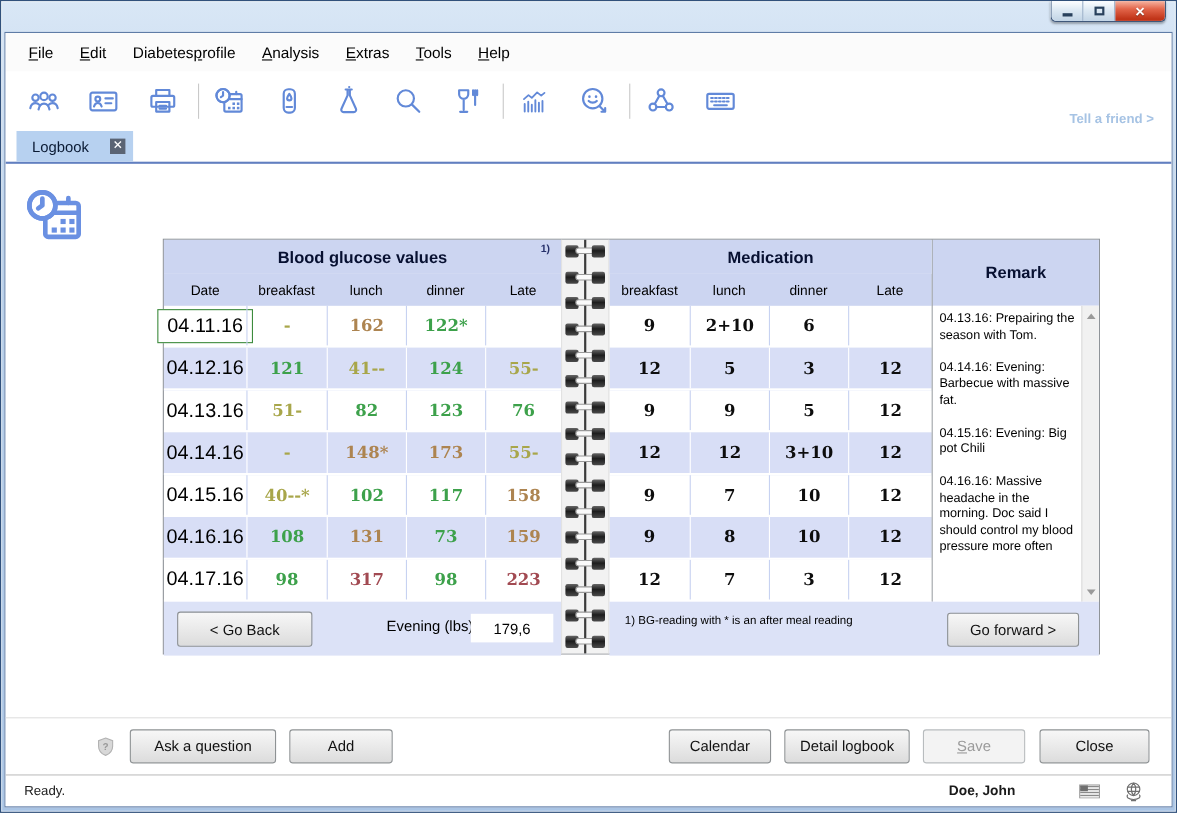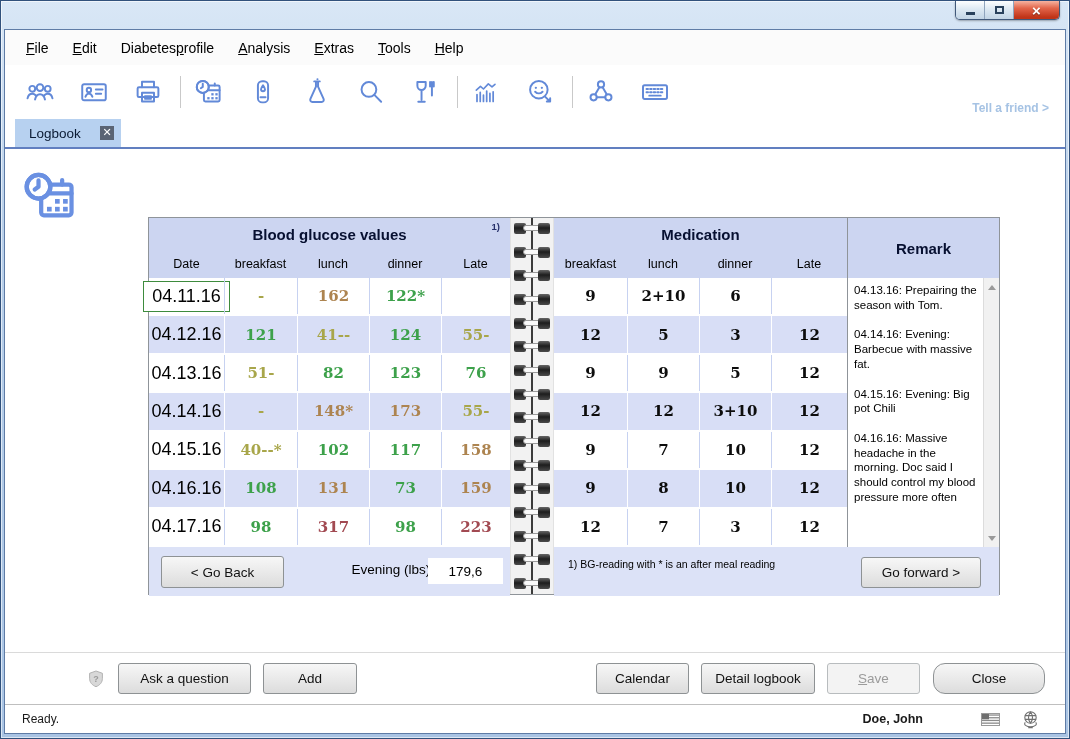--- a/index.html
+++ b/index.html
@@ -132,21 +132,21 @@
 
   
   .actionbar { height:52px; flex:0 0 52px; border-top:1px solid #dadada; display:flex;
     align-items:center; padding:0 20px 0 83px; background:#fff; }
   .help-shield { margin-right:14px; display:flex; }
   .act-btn { height:31px; }
   .ask-btn { width:133px; } .add-btn { width:94px; margin-left:12px; }
   .act-spacer { flex:1; }
   .cal-btn { width:93px; } .detail-btn { width:114px; margin-left:12px; }
   .save-btn { width:93px; margin-left:12px; background:#f3f3f3; border-color:#b8bcbe; color:#9b9b9b; }
-  .close-btn { width:112px; margin-left:13px;border-radius:12px; }
+  .close-btn { width:100px; margin-left:13px; }
 
   .statusbar { height:29px; flex:0 0 29px; border-top:1px solid #bfbfbf; display:flex;
     align-items:center; padding:0 26px 0 17px; font-size:12px; color:#1a1a1a; background:#fff; }
   .status-spacer { flex:1; }
   .status-user { font-weight:bold; font-size:12.5px; }
   .status-flag { margin-left:58px; display:flex; }
   .status-globe { margin-left:22px; display:flex; }
   u { text-decoration:underline; }
 </style>
 </head>

